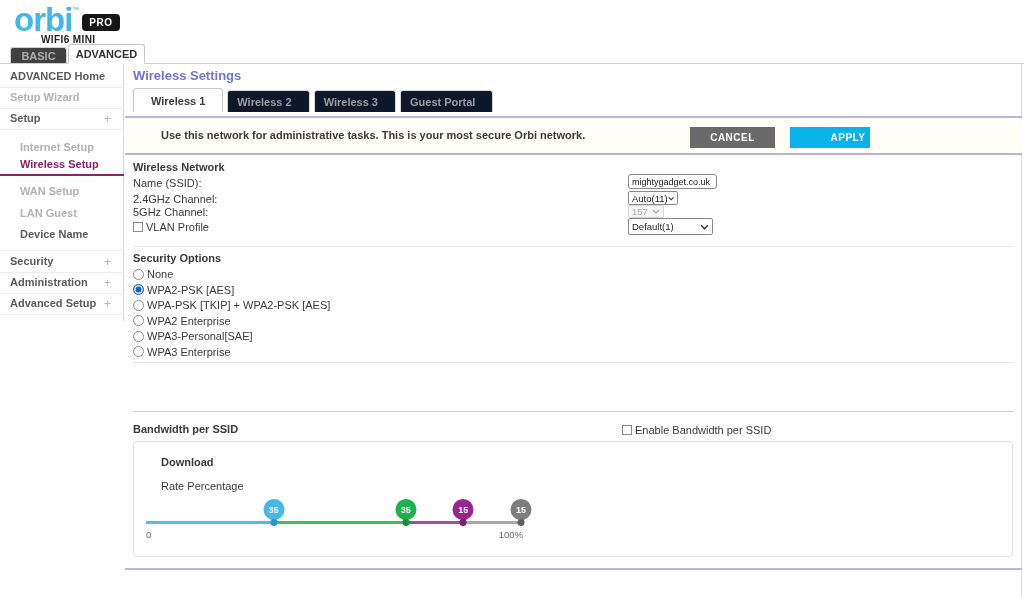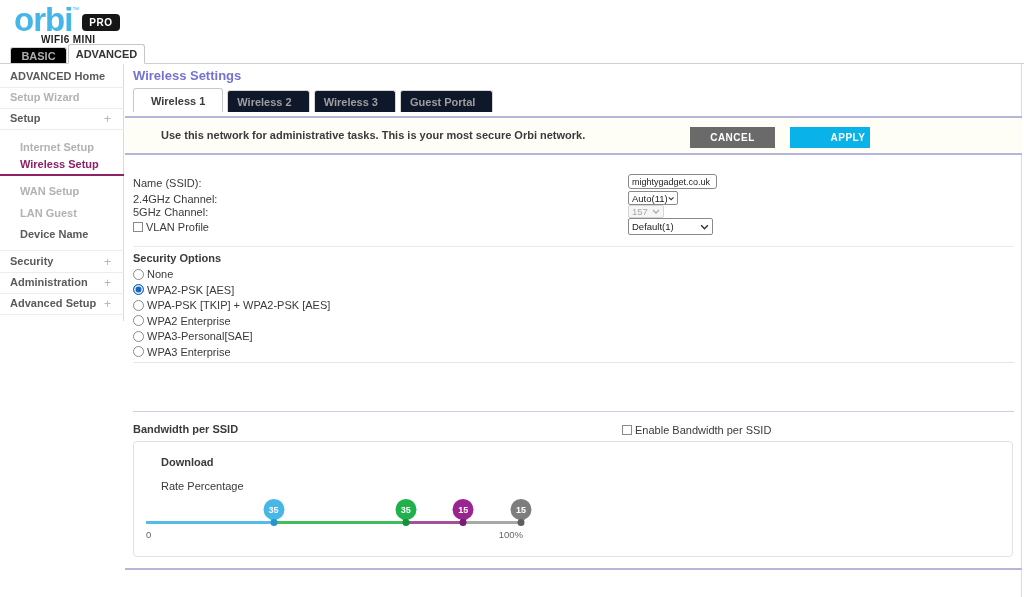--- a/index.html
+++ b/index.html
@@ -13,21 +13,21 @@
   }
   
   #logo { position:absolute; left:14px; top:4px; }
   .logo-row { display:flex; align-items:flex-start; }
   .orbi-text { font-size:33px; line-height:32px; font-weight:bold; color:#45b6e8; letter-spacing:-1px; }
   .tm { font-size:7px; color:#45b6e8; margin-top:2px; }
   .pro-badge { background:#161616; color:#fff; font-size:10px; font-weight:bold; letter-spacing:.5px;
                padding:3px 7px; border-radius:4px; margin-left:3px; margin-top:10px; }
   .wifi6 { font-size:10px; font-weight:bold; color:#222; letter-spacing:.4px; margin-left:27px; margin-top:-2px; }
   
-  .tab-basic { position:absolute; left:10px; top:47px; width:57px; height:17px; background:#000000;
+  .tab-basic { position:absolute; left:10px; top:47px; width:57px; height:17px; background:#404040;
                border:1px solid #d2d2d2; border-bottom:none; border-radius:3px 3px 0 0; color:#adadad;
                font-weight:bold; font-size:11px; display:flex; align-items:center; justify-content:center; }
   .tab-advanced { position:absolute; left:68px; top:44px; width:77px; height:20px; background:#fff;
                border:1px solid #c6c6c6; border-bottom:1px solid #fff; border-radius:3px 3px 0 0; color:#333;
                font-weight:bold; font-size:11px; display:flex; align-items:center; justify-content:center; z-index:2; }
   .top-line { position:absolute; left:0; top:63px; width:1024px; border-top:1px solid #d0d0d0; }
   .right-line { position:absolute; left:1021px; top:64px; height:533px; border-left:1px solid #dcdcdc; }
   
   #sidebar { position:absolute; left:0; top:64px; width:124px; height:257px; border-right:1px solid #d9d9d9;
              font-size:11px; font-weight:bold; }
@@ -143,20 +143,21 @@
     <div class="stab inactive">Guest Portal</div>
   </div>
 
   <div class="notice">
     <div class="notice-text">Use this network for administrative tasks. This is your most secure Orbi network.</div>
     <button class="btn btn-cancel">CANCEL</button>
     <button class="btn btn-apply">APPLY</button>
   </div>
 
   <div class="section" style="top:97px; height:86px;">
+    <div class="sec-h">Wireless Network</div>
     <div class="lbl" style="top:16px">Name (SSID):</div>
     <input class="ssid-input" style="left: 495px; top: 13px;" value="mightygadget.co.uk">
     <div class="lbl" style="top:32px">2.4GHz Channel:</div>
     <div class="sel" style="left:495px; top:30px; width:50px; height:14px;">
       <span>Auto(11)</span>
       <svg width="8" height="5" viewBox="0 0 8 5">
           <polyline points="1,1 4,4 7,1" fill="none" stroke="#333" stroke-width="1.3"></polyline>
         </svg>
     </div>
     <div class="lbl" style="top:45px">5GHz Channel:</div>

